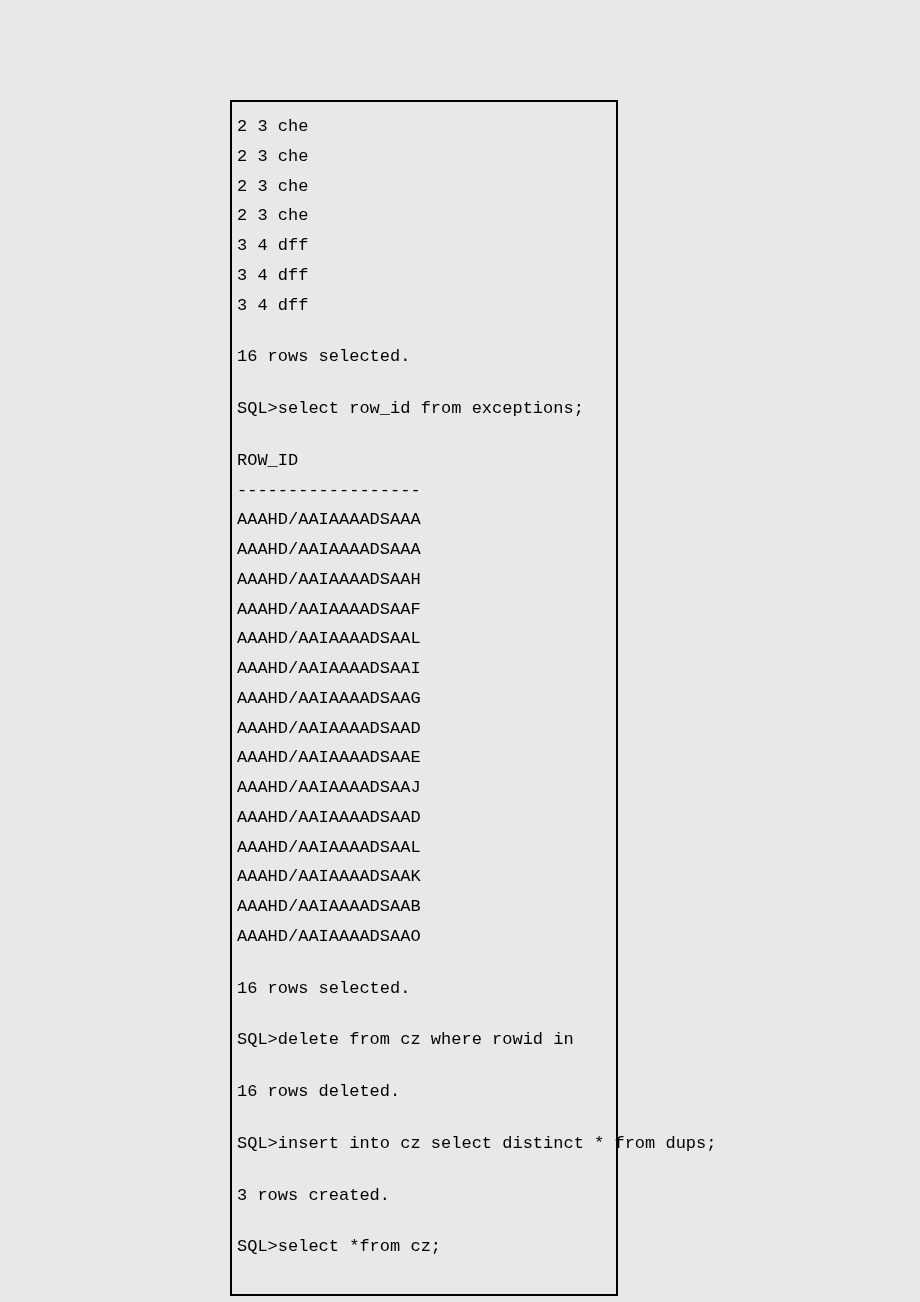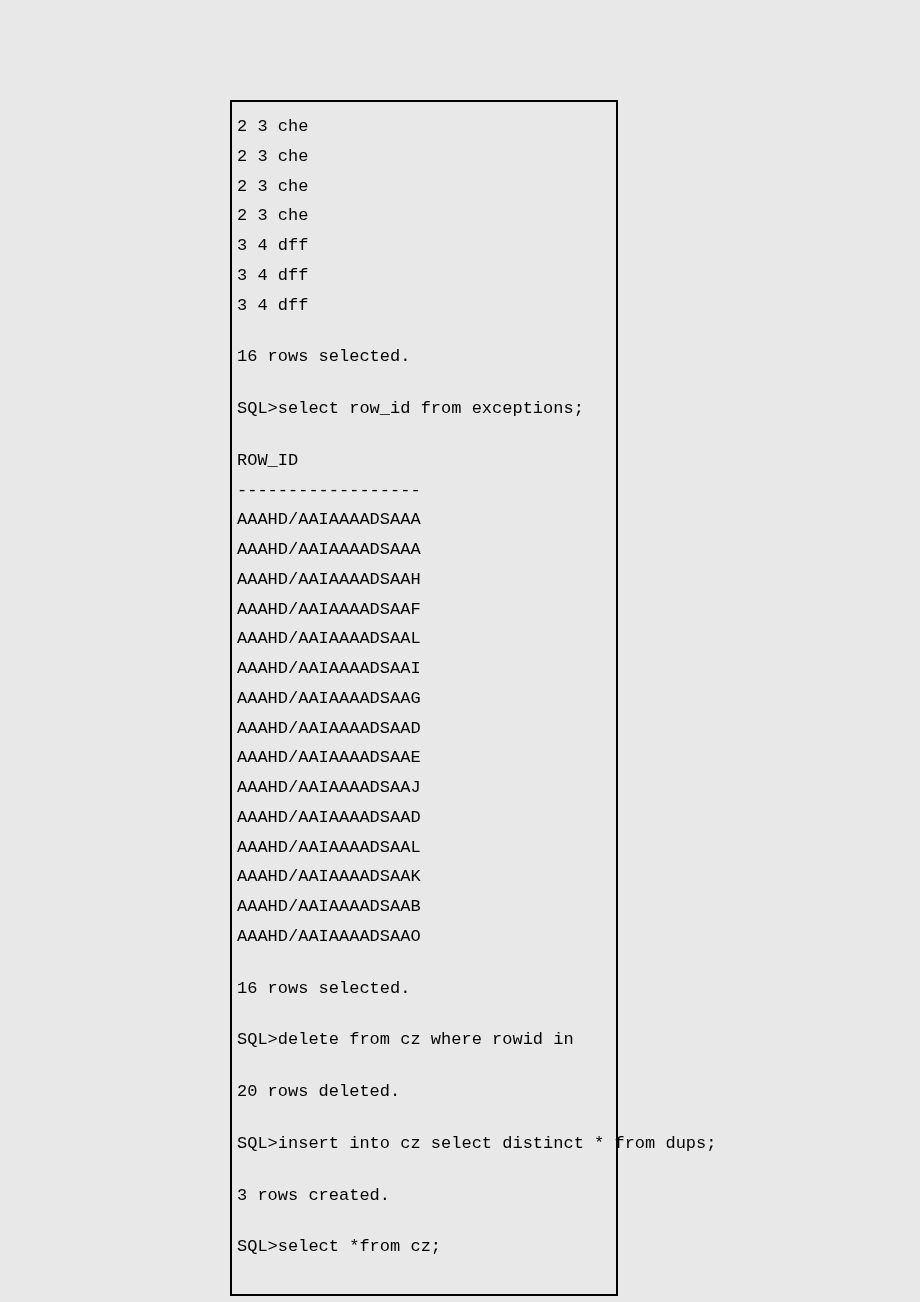--- a/index.html
+++ b/index.html
@@ -61,21 +61,21 @@
   <div class="line">AAAHD/AAIAAAADSAAD</div>
   <div class="line">AAAHD/AAIAAAADSAAL</div>
   <div class="line">AAAHD/AAIAAAADSAAK</div>
   <div class="line">AAAHD/AAIAAAADSAAB</div>
   <div class="line">AAAHD/AAIAAAADSAAO</div>
   <div class="sep"></div>
   <div class="line">16 rows selected.</div>
   <div class="sep"></div>
   <div class="line">SQL&gt;delete from cz where rowid in</div>
   <div class="sep"></div>
-  <div class="line">20 rows deleted.</div>
+  <div class="line">16 rows deleted.</div>
   <div class="sep"></div>
   <div class="line">SQL&gt;insert into cz select distinct * from dups;</div>
   <div class="sep"></div>
   <div class="line">3 rows created.</div>
   <div class="sep"></div>
   <div class="line">SQL&gt;select *from cz;</div>
   <div class="sep"></div>
 </div>
 
 </body></html>

